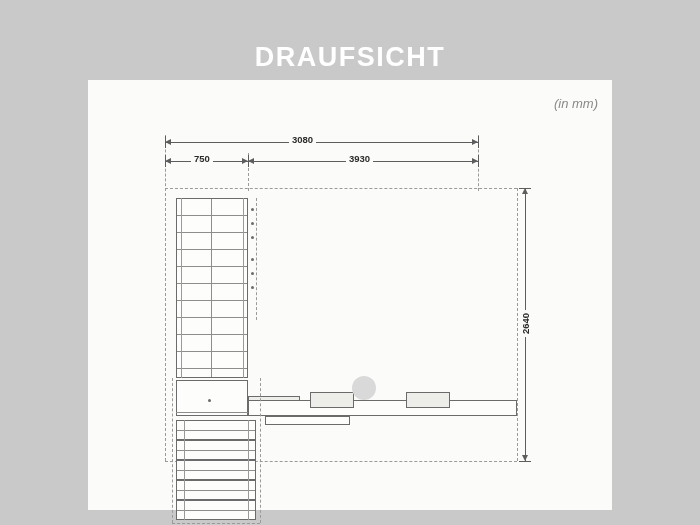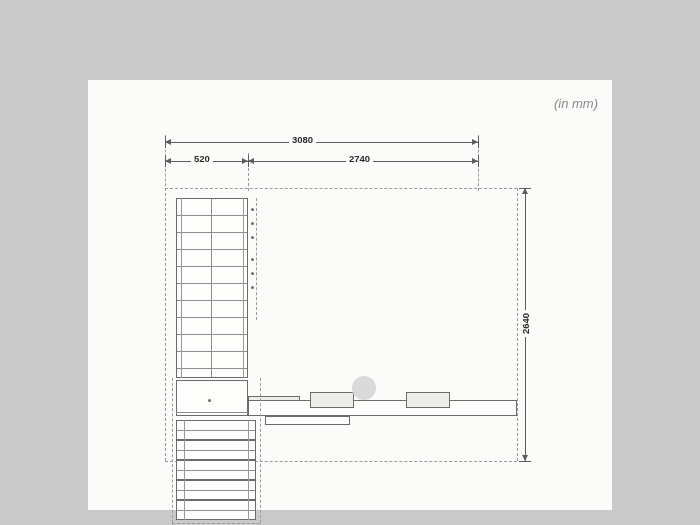--- a/index.html
+++ b/index.html
@@ -141,20 +141,21 @@
     border-radius: 50%;
     background: #6b6b6b;
   }
 </style>
 </head>
 <body>
 
 <div class="viewport">
 
   <div class="header-band"></div>
+  <div class="header-title">DRAUFSICHT</div>
 
   <div class="sheet">
 
     <div class="unit-note">(in mm)</div>
 
     <div class="dash-h" style="left:77px; top:108px; width:352px;"></div>
     <div class="dash-v" style="left:77px; top:108px; height:273px;"></div>
     <div class="dash-v" style="left:429px; top:108px; height:273px;"></div>
     <div class="dash-h" style="left:77px; top:381px; width:352px;"></div>
 
@@ -167,27 +168,27 @@
     <div class="arrow-r" style="left:384px; top:59px;"></div>
     <div class="vline" style="left:77px; top:56px; height:12px;"></div>
     <div class="vline" style="left:390px; top:56px; height:12px;"></div>
     <div class="dim-label" style="left:201px; top:54px;">3080</div>
 
     <div class="hline" style="left:77px; top:81px; width:83px;"></div>
     <div class="arrow-l" style="left:77px; top:78px;"></div>
     <div class="arrow-r" style="left:154px; top:78px;"></div>
     <div class="vline" style="left:77px; top:75px; height:12px;"></div>
     <div class="vline" style="left:160px; top:75px; height:12px;"></div>
-    <div class="dim-label" style="left:103px; top:73px;">520</div>
+    <div class="dim-label" style="left:103px; top:73px;">750</div>
 
     <div class="hline" style="left:160px; top:81px; width:230px;"></div>
     <div class="arrow-l" style="left:160px; top:78px;"></div>
     <div class="arrow-r" style="left:384px; top:78px;"></div>
     <div class="vline" style="left:390px; top:75px; height:12px;"></div>
-    <div class="dim-label" style="left:258px; top:73px;">2740</div>
+    <div class="dim-label" style="left:258px; top:73px;">3930</div>
 
     <div class="vline" style="left:437px; top:108px; height:273px;"></div>
     <div class="arrow-u" style="left:434px; top:108px;"></div>
     <div class="arrow-d" style="left:434px; top:375px;"></div>
     <div class="hline" style="left:431px; top:108px; width:12px;"></div>
     <div class="hline" style="left:431px; top:381px; width:12px;"></div>
     <div class="dim-label vert" style="left:424px; top:238px;">2640</div>
 
     <div class="block" style="left:88px; top:118px; width:72px; height:180px;">
       <div class="shelf-line" style="top:16px;"></div>

